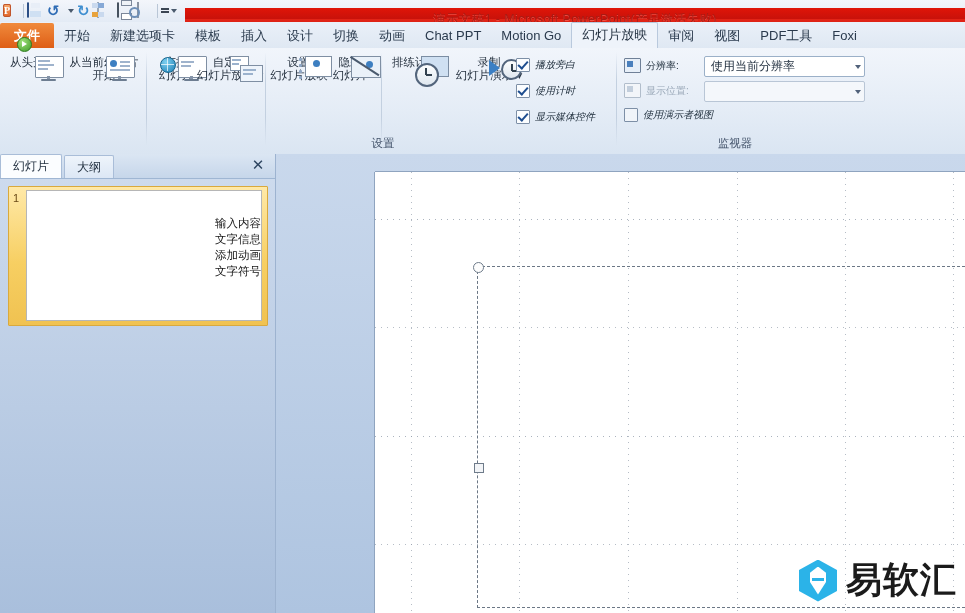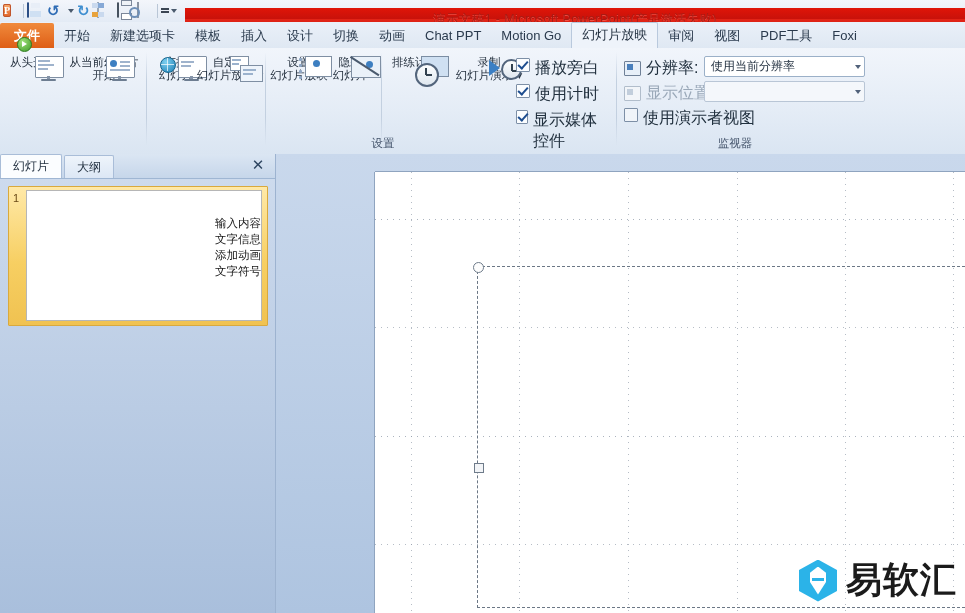--- a/index.html
+++ b/index.html
@@ -147,27 +147,27 @@
     transform:rotate(33deg);transform-origin:left top;}
   .ic-setup{width:32px;height:28px;}
   .ic-setup .scr{position:absolute;left:6px;top:0;width:25px;height:19px;background:#fff;border:1px solid #7f8fa3;}
   .ic-setup .dots{position:absolute;left:0;top:2px;}
   .ic-setup .dots i{display:block;width:3px;height:3px;background:#8ea6c4;margin-bottom:3px;border-radius:1px;}
   .ic-custom{width:32px;height:28px;}
   .ic-custom .a{position:absolute;left:0;top:0;width:17px;height:13px;background:#fff;border:1px solid #7f8fa3;}
   .ic-custom .b{position:absolute;left:10px;top:9px;width:21px;height:15px;background:#eef4fb;border:1px solid #7f8fa3;}
   .ic-custom .ln{position:absolute;height:1.5px;background:#9bb2cd;}
 
-  .chk-row{ position:absolute; display:flex; align-items:flex-start; gap:5px; font-size:16px; color:#22313f; }
+  .chk-row{ position:absolute; display:flex; align-items:flex-start; gap:5px; font-size:10px; color:#22313f;font-style:italic; }
   .chkbox{ width:12px;height:12px;background:#fbfdff;border:1px solid #7d8fa6;border-radius:1px;position:relative; }
   .chkbox.on:after{ content:"";position:absolute;left:3px;top:0px;width:4px;height:8px;
     border:solid #1d4d8f;border-width:0 2px 2px 0;transform:rotate(42deg);}
   .chkbox.off{ background:#f0f4f9; }
 
-  .mon-row{position:absolute;display:flex;align-items:center;gap:5px;font-size:16px;color:#22313f;}
+  .mon-row{position:absolute;display:flex;align-items:center;gap:5px;font-size:10px;color:#22313f;}
   .mon-row.dim{color:#9aa8b8;}
   .mini-ico{width:15px;height:13px;border:1px solid #6f8097;background:#e7eff8;position:relative;border-radius:1px;}
   .mini-ico:after{content:"";position:absolute;left:2px;top:2px;width:6px;height:6px;background:#4a80bd;}
   .mini-ico.dim{border-color:#b1bdcb;background:#f2f5f9;}
   .mini-ico.dim:after{background:#c2cedc;}
   .combo{
     height:19px; border:1px solid #9bb0c8; background:#fff; border-radius:2px;
     display:flex; align-items:center; justify-content:space-between;
     font-size:12px; color:#1f2d3d; padding:0 3px 0 6px;
   }

